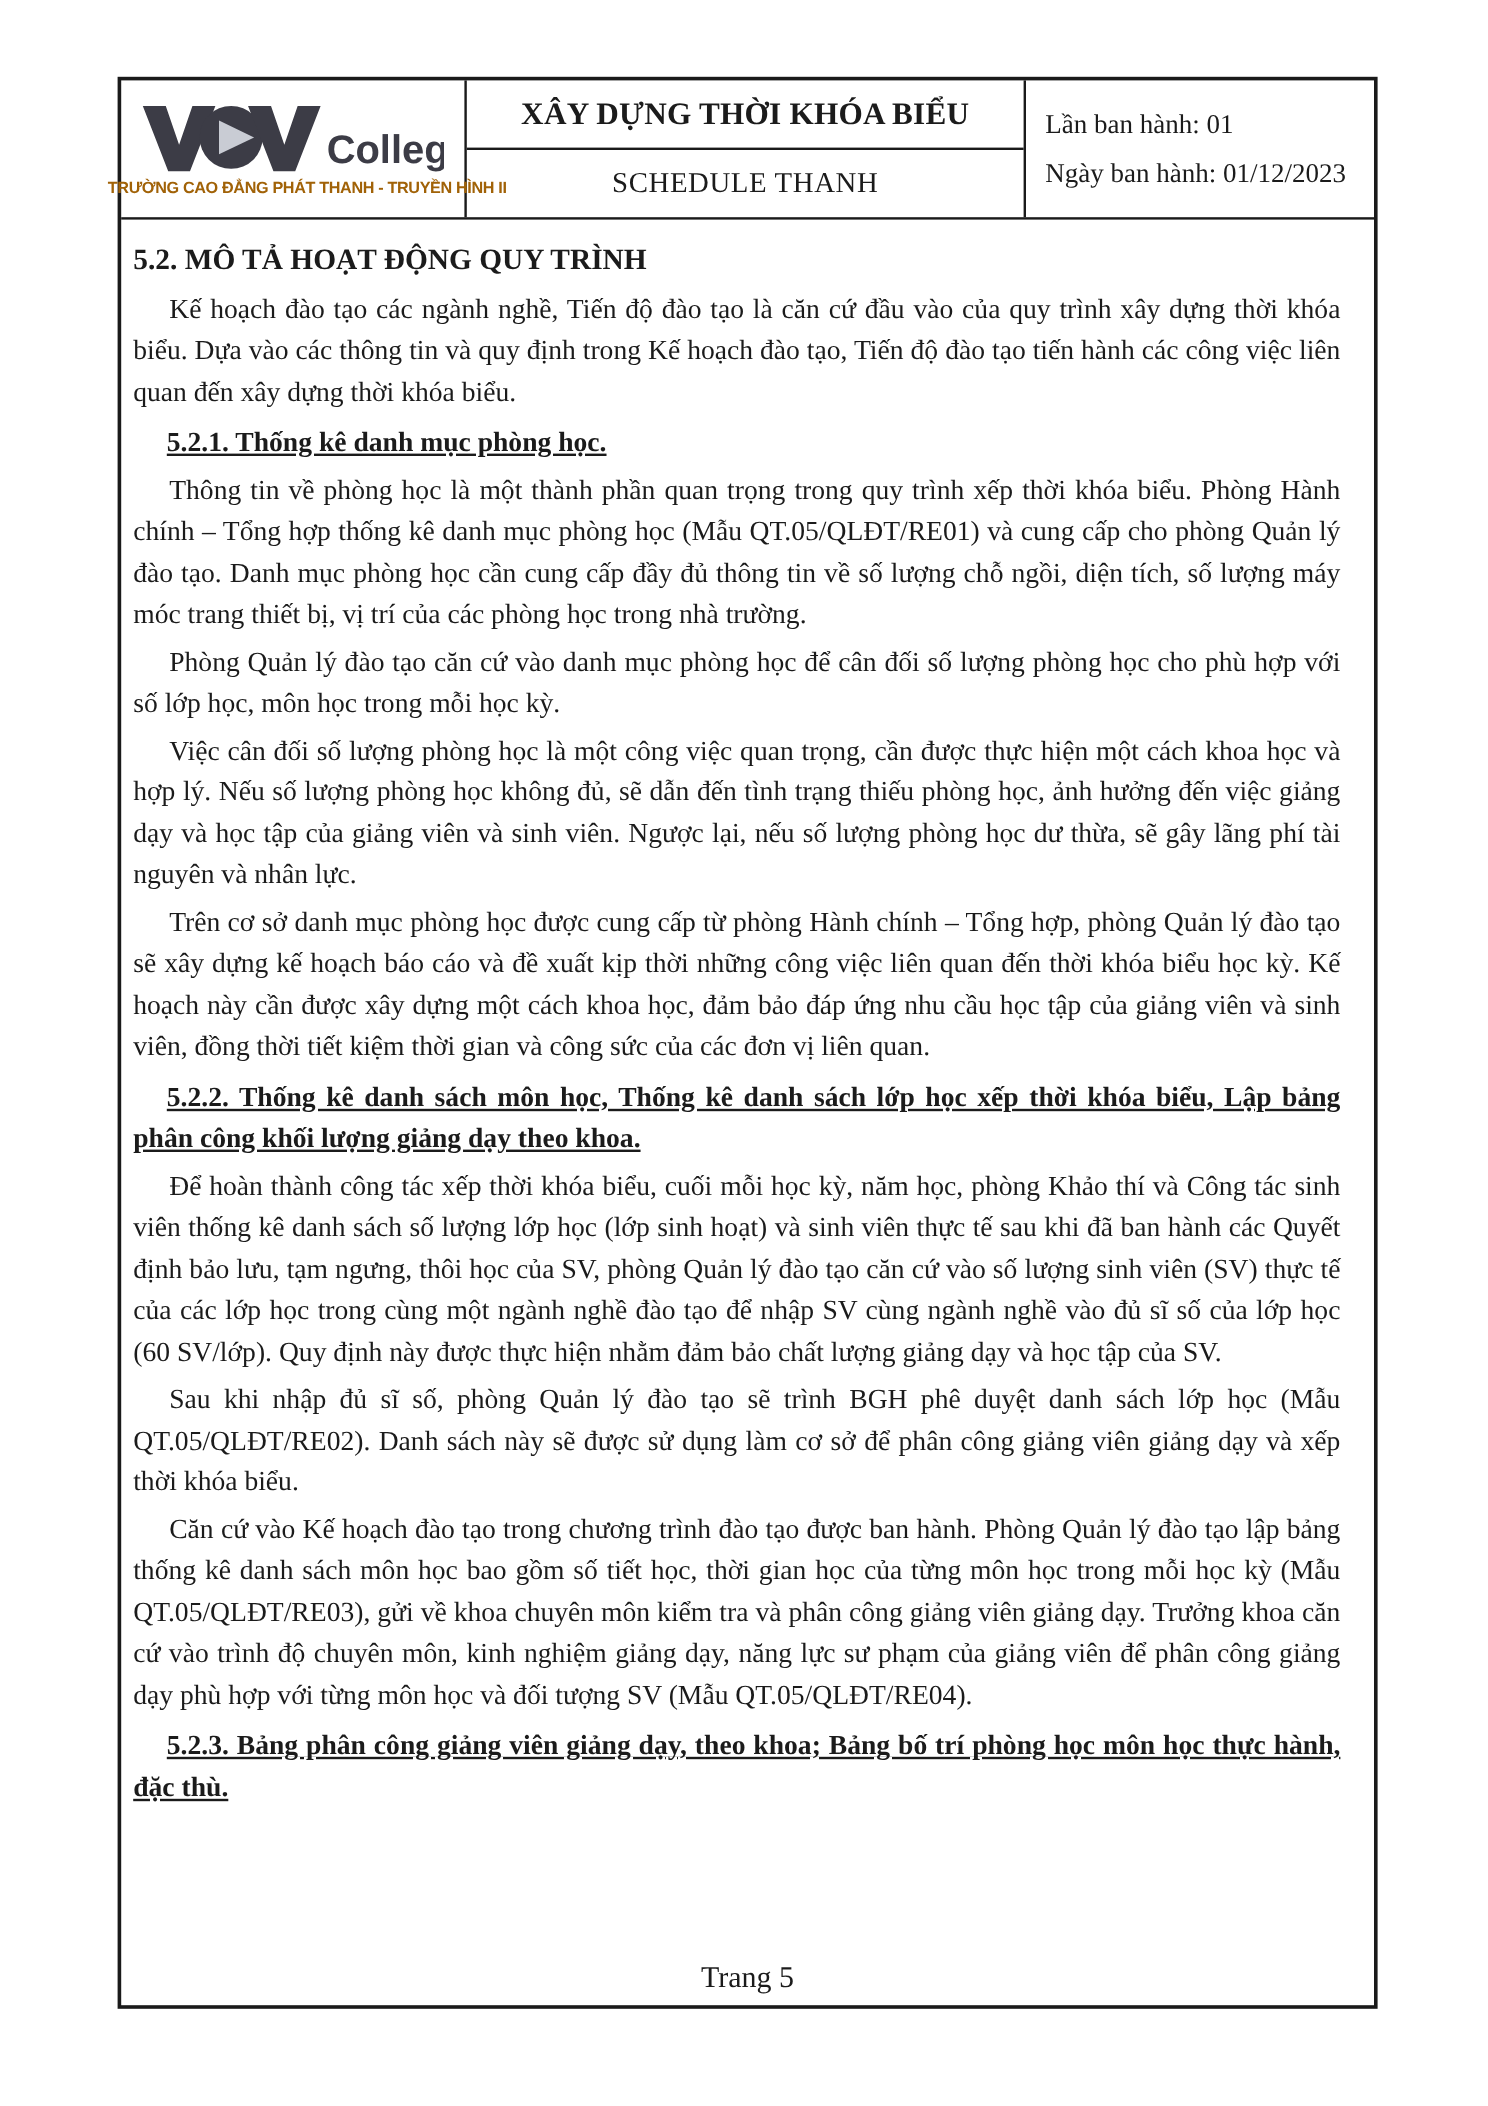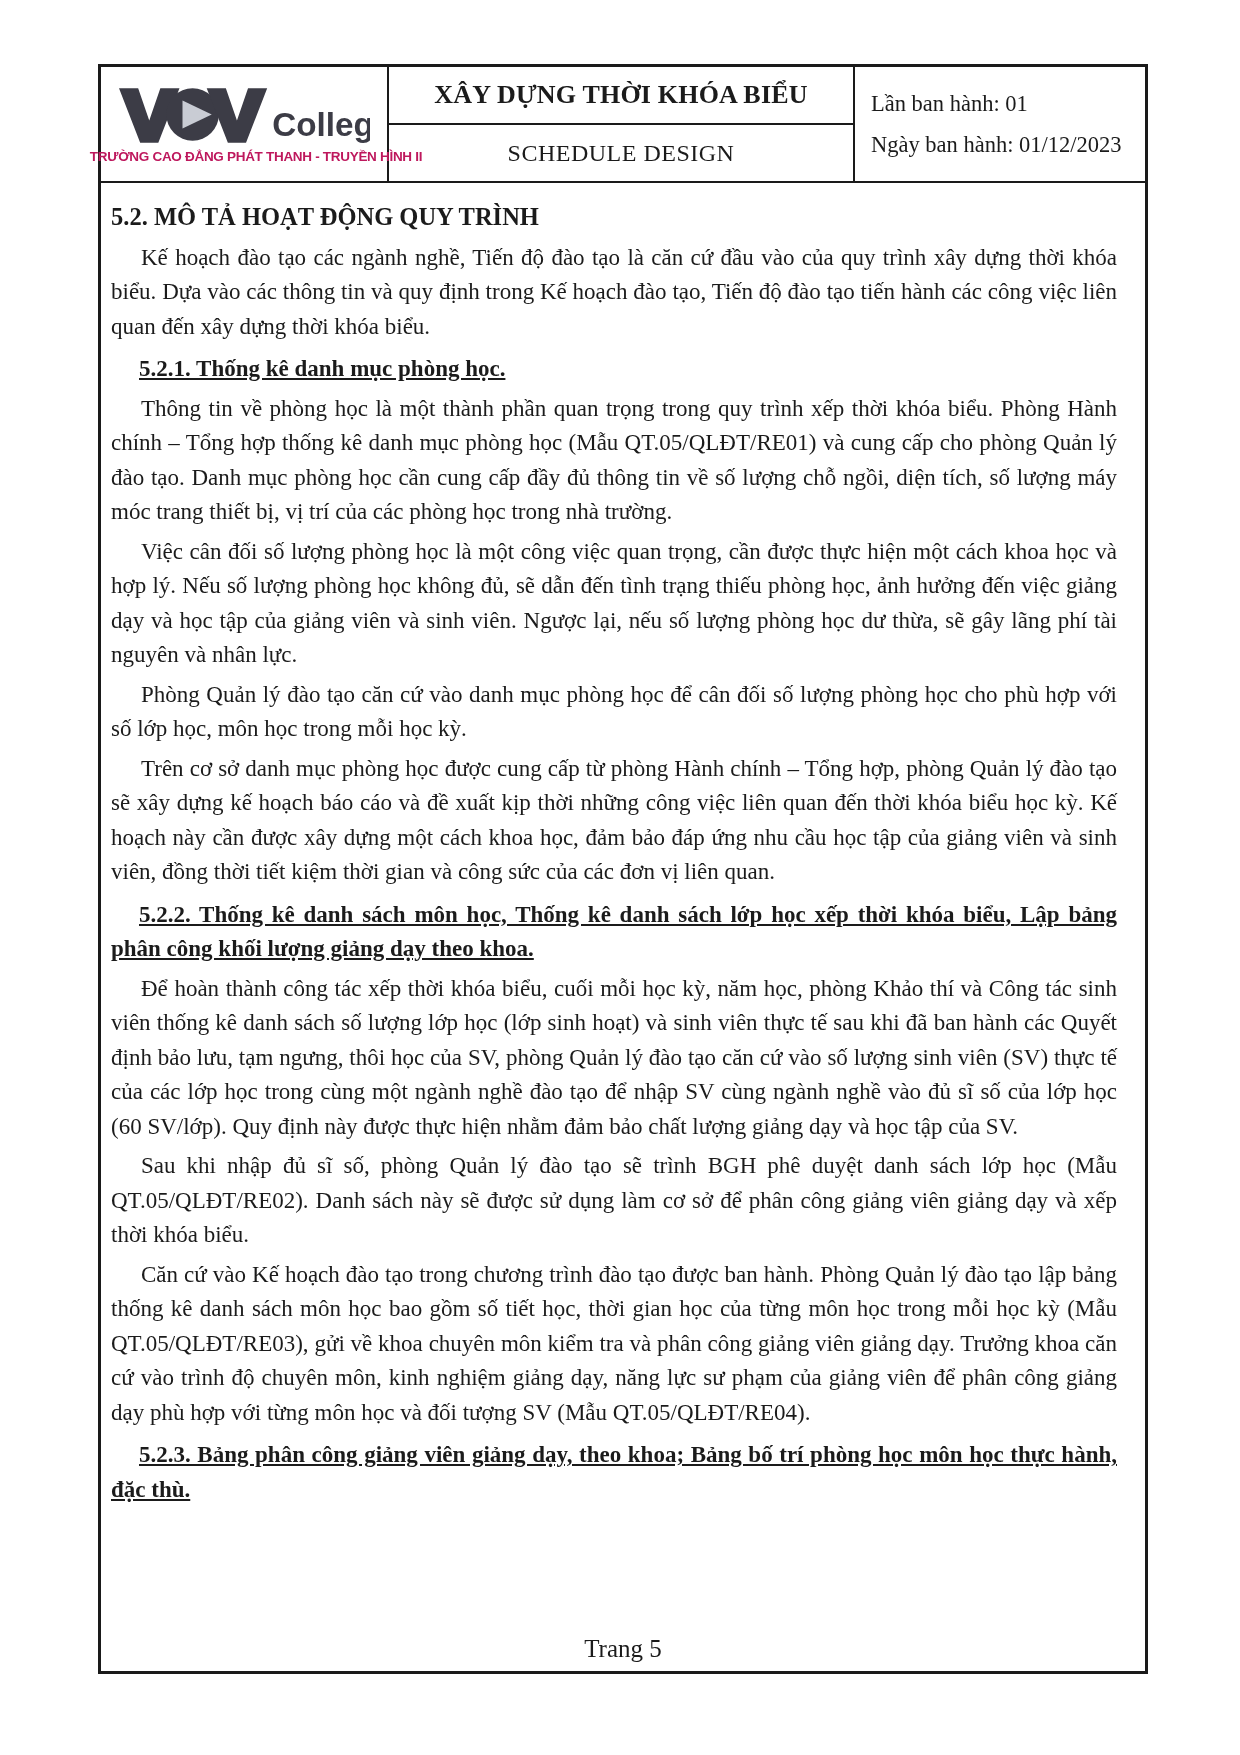--- a/index.html
+++ b/index.html
@@ -37,21 +37,21 @@
     align-items:center;
     justify-content:center;
     padding:4px 4px 6px 4px;
   }
   .logo-row{display:flex;align-items:center;}
   .logo-sub{
     font-family:"Liberation Sans","DejaVu Sans",sans-serif;
     font-weight:bold;
     font-size:13.5px;
     letter-spacing:-0.3px;
-    color:#be185d;
+    color:#a16207;
     white-space:nowrap;
     margin-top:2px;
     margin-left:24px;
   }
   .hdr-title-cell{
     width:466px;
     border-right:2px solid #1a1a1a;
     box-sizing:border-box;
     display:flex;
     flex-direction:column;
@@ -133,37 +133,37 @@
           </g>
           <polygon points="128,34 128,90 186,62" fill="#c9ccd4"></polygon>
           <text x="306" y="104" font-family="Liberation Sans, DejaVu Sans, sans-serif" font-size="66" font-weight="bold" fill="#3c3c46">College</text>
         </svg>
       </div>
       <div class="logo-sub">TRƯỜNG CAO ĐẲNG PHÁT THANH - TRUYỀN HÌNH II</div>
     </div>
 
     <div class="hdr-title-cell">
       <div class="hdr-title-top">XÂY DỰNG THỜI KHÓA BIỂU</div>
-      <div class="hdr-title-bottom">SCHEDULE DESIGN</div>
+      <div class="hdr-title-bottom">SCHEDULE THANH</div>
     </div>
 
     <div class="hdr-meta-cell">
       <div>Lần ban hành: 01</div>
       <div>Ngày ban hành: 01/12/2023</div>
     </div>
 
   </div>
 
   <div class="body-area">
     <div class="h-sec">5.2. MÔ TẢ HOẠT ĐỘNG QUY TRÌNH</div>
     <div class="para">Kế hoạch đào tạo các ngành nghề, Tiến độ đào tạo là căn cứ đầu vào của quy trình xây dựng thời khóa biểu. Dựa vào các thông tin và quy định trong Kế hoạch đào tạo, Tiến độ đào tạo tiến hành các công việc liên quan đến xây dựng thời khóa biểu.</div>
     <div class="h-sub">5.2.1. Thống kê danh mục phòng học.</div>
     <div class="para">Thông tin về phòng học là một thành phần quan trọng trong quy trình xếp thời khóa biểu. Phòng Hành chính – Tổng hợp thống kê danh mục phòng học (Mẫu QT.05/QLĐT/RE01) và cung cấp cho phòng Quản lý đào tạo. Danh mục phòng học cần cung cấp đầy đủ thông tin về số lượng chỗ ngồi, diện tích, số lượng máy móc trang thiết bị, vị trí của các phòng học trong nhà trường.</div>
+    <div class="para">Phòng Quản lý đào tạo căn cứ vào danh mục phòng học để cân đối số lượng phòng học cho phù hợp với số lớp học, môn học trong mỗi học kỳ.</div>
     <div class="para">Việc cân đối số lượng phòng học là một công việc quan trọng, cần được thực hiện một cách khoa học và hợp lý. Nếu số lượng phòng học không đủ, sẽ dẫn đến tình trạng thiếu phòng học, ảnh hưởng đến việc giảng dạy và học tập của giảng viên và sinh viên. Ngược lại, nếu số lượng phòng học dư thừa, sẽ gây lãng phí tài nguyên và nhân lực.</div>
-    <div class="para">Phòng Quản lý đào tạo căn cứ vào danh mục phòng học để cân đối số lượng phòng học cho phù hợp với số lớp học, môn học trong mỗi học kỳ.</div>
     <div class="para">Trên cơ sở danh mục phòng học được cung cấp từ phòng Hành chính – Tổng hợp, phòng Quản lý đào tạo sẽ xây dựng kế hoạch báo cáo và đề xuất kịp thời những công việc liên quan đến thời khóa biểu học kỳ. Kế hoạch này cần được xây dựng một cách khoa học, đảm bảo đáp ứng nhu cầu học tập của giảng viên và sinh viên, đồng thời tiết kiệm thời gian và công sức của các đơn vị liên quan.</div>
     <div class="h-sub">5.2.2. Thống kê danh sách môn học, Thống kê danh sách lớp học xếp thời khóa biểu, Lập bảng phân công khối lượng giảng dạy theo khoa.</div>
     <div class="para">Để hoàn thành công tác xếp thời khóa biểu, cuối mỗi học kỳ, năm học, phòng Khảo thí và Công tác sinh viên thống kê danh sách số lượng lớp học (lớp sinh hoạt) và sinh viên thực tế sau khi đã ban hành các Quyết định bảo lưu, tạm ngưng, thôi học của SV, phòng Quản lý đào tạo căn cứ vào số lượng sinh viên (SV) thực tế của các lớp học trong cùng một ngành nghề đào tạo để nhập SV cùng ngành nghề vào đủ sĩ số của lớp học (60 SV/lớp). Quy định này được thực hiện nhằm đảm bảo chất lượng giảng dạy và học tập của SV.</div>
     <div class="para">Sau khi nhập đủ sĩ số, phòng Quản lý đào tạo sẽ trình BGH phê duyệt danh sách lớp học (Mẫu QT.05/QLĐT/RE02). Danh sách này sẽ được sử dụng làm cơ sở để phân công giảng viên giảng dạy và xếp thời khóa biểu.</div>
     <div class="para">Căn cứ vào Kế hoạch đào tạo trong chương trình đào tạo được ban hành. Phòng Quản lý đào tạo lập bảng thống kê danh sách môn học bao gồm số tiết học, thời gian học của từng môn học trong mỗi học kỳ (Mẫu QT.05/QLĐT/RE03), gửi về khoa chuyên môn kiểm tra và phân công giảng viên giảng dạy. Trưởng khoa căn cứ vào trình độ chuyên môn, kinh nghiệm giảng dạy, năng lực sư phạm của giảng viên để phân công giảng dạy phù hợp với từng môn học và đối tượng SV (Mẫu QT.05/QLĐT/RE04).</div>
     <div class="h-sub">5.2.3. Bảng phân công giảng viên giảng dạy, theo khoa; Bảng bố trí phòng học môn học thực hành, đặc thù.</div>
   </div>
 
   <div class="footer">Trang 5</div>
 

